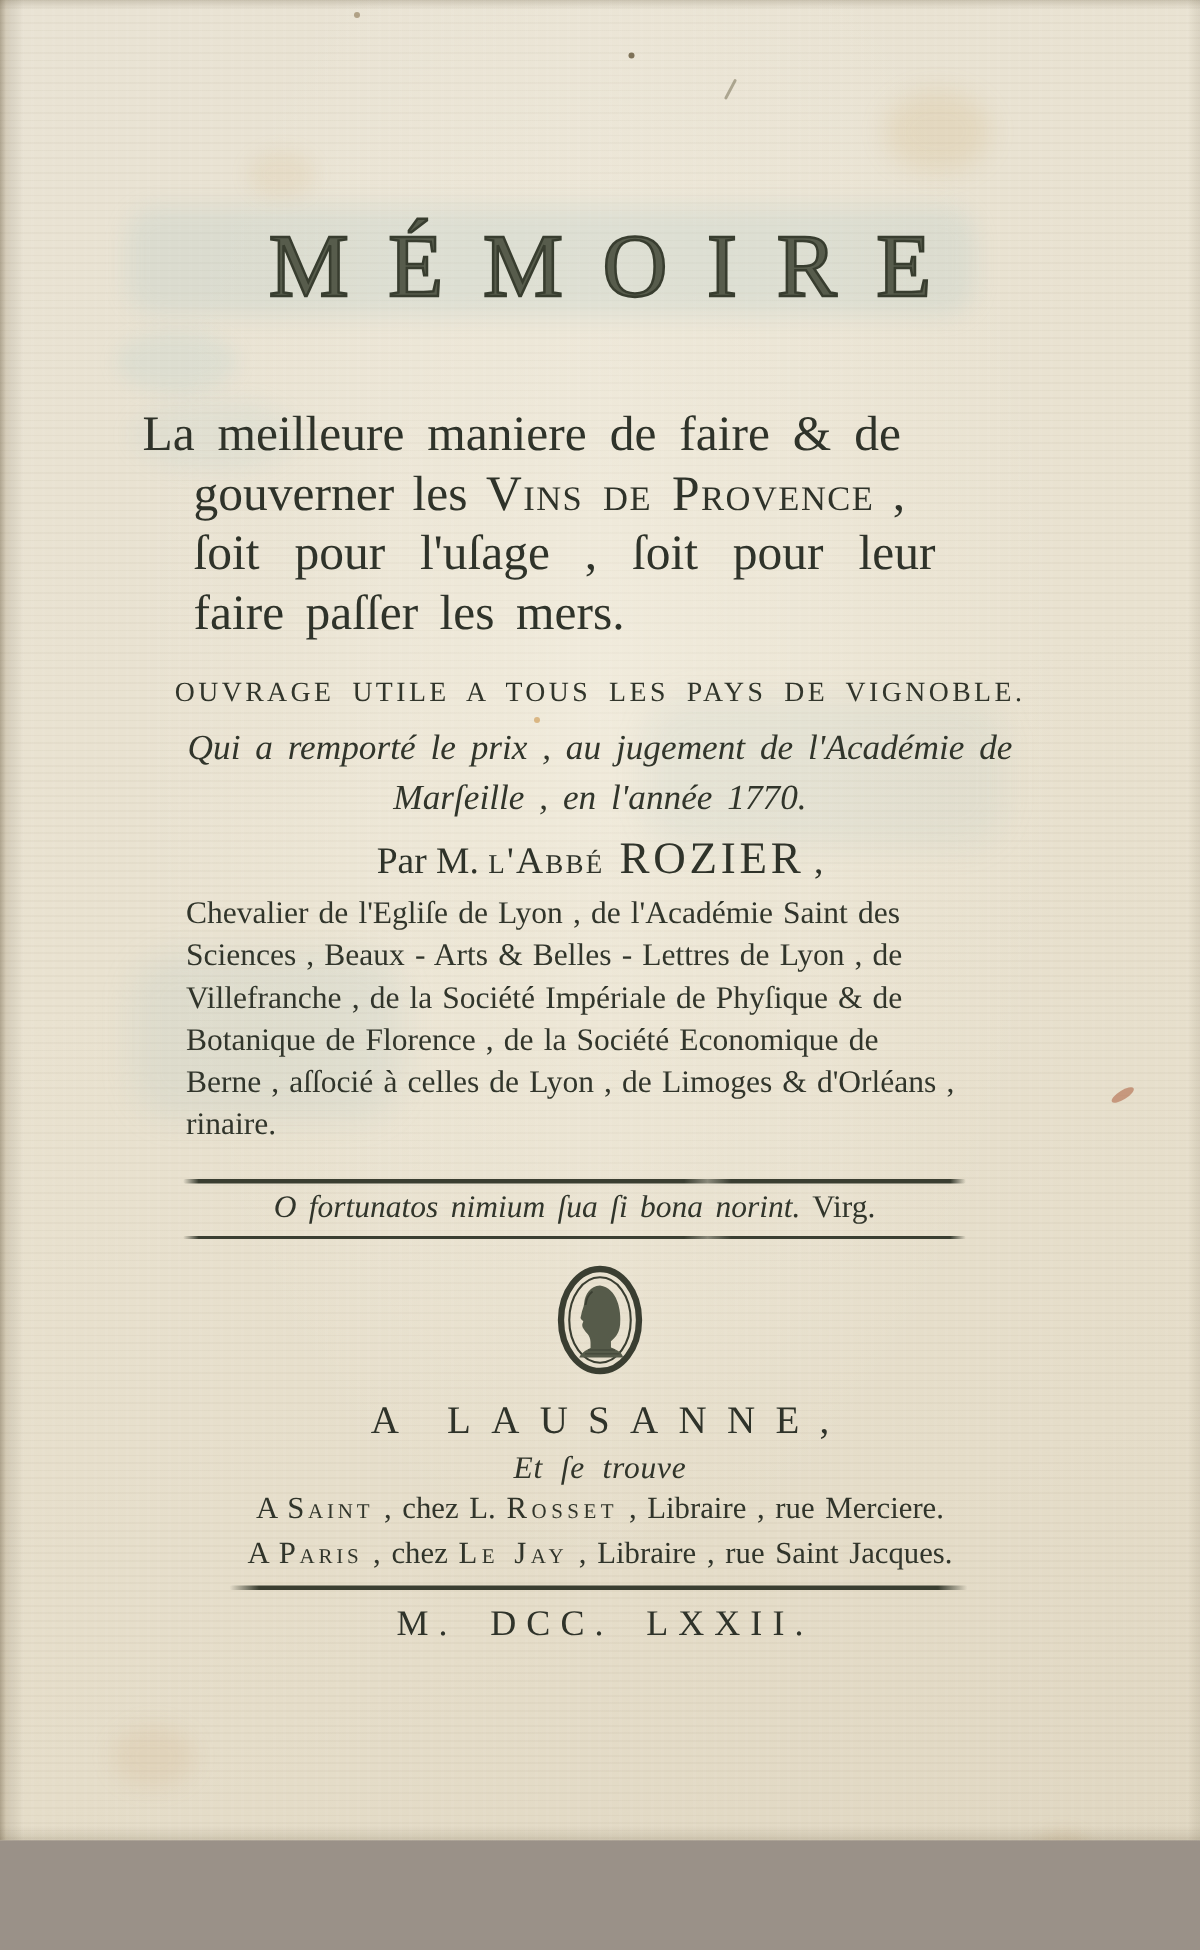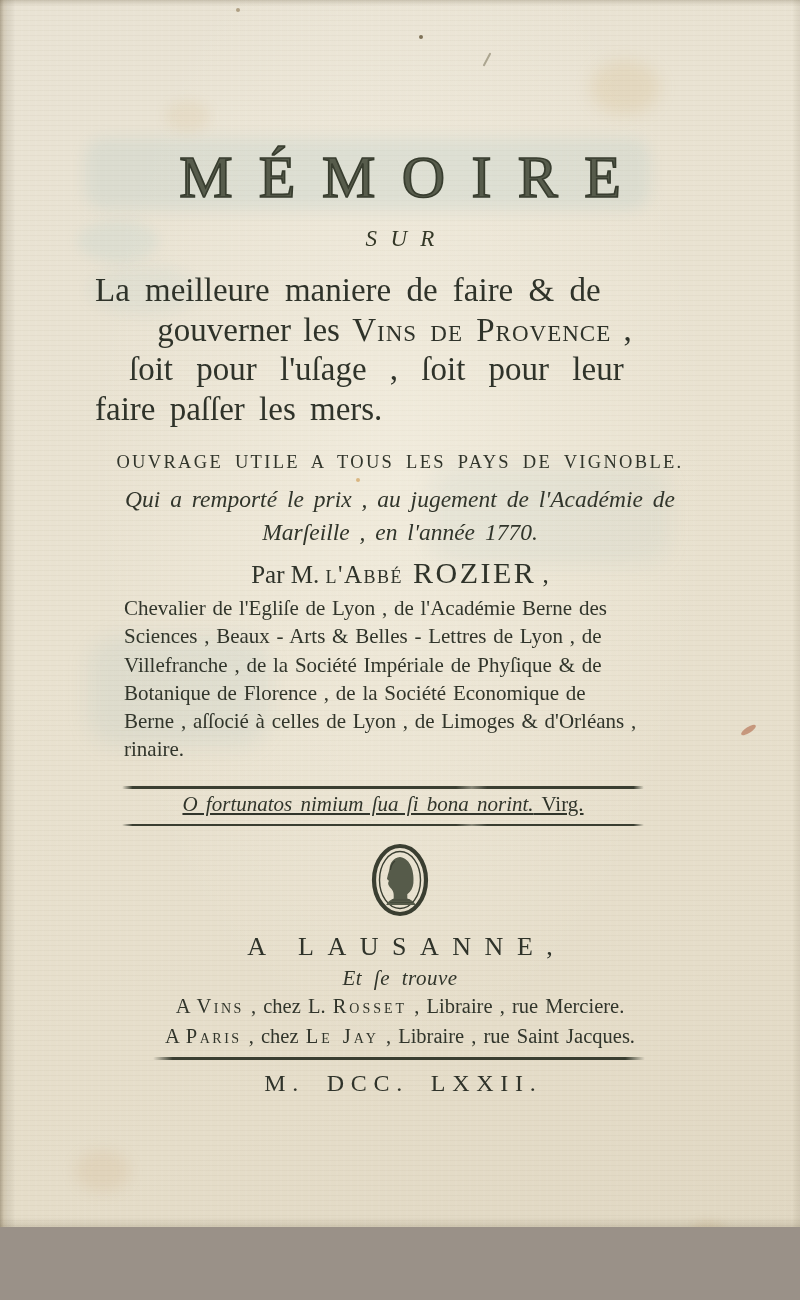--- a/index.html
+++ b/index.html
@@ -36,23 +36,23 @@
     text-align:center;
   }
   .subtitle{
     top:226px;font-style:italic;font-size:23px;
     letter-spacing:0.58em;padding-left:0.58em;color:#343827;
   }
   .title-block{position:absolute;top:271px;left:95px;width:565px;
     font-size:33px;line-height:39.5px;color:#2f332a;}
   .t-line{white-space:nowrap;}
   .t1{word-spacing:7px;}
-  .t2{margin-left:34px;word-spacing:4px;text-align:center;}
+  .t2{margin-left:34px;word-spacing:4px;}
   .t3{margin-left:34px;word-spacing:15px;}
-  .t4{word-spacing:6px;}
+  .t4{margin-left:34px;word-spacing:6px;}
   .sc{font-variant:small-caps;}
   .t2 .sc{letter-spacing:1px;}
 
   .ouvrage{top:452px;font-size:18.5px;letter-spacing:2.3px;word-spacing:5px;color:#31352b;}
   .prize{font-style:italic;font-size:23.5px;word-spacing:4px;color:#31352b;}
   .prize1{top:486px;}
   .prize2{top:519px;}
 
   .author-line{top:556px;font-size:25px;color:#2f332a;}
   .author-abbe{font-variant:small-caps;letter-spacing:1.5px;}
@@ -64,21 +64,21 @@
   .aff-indent{}
 
   .rule{position:absolute;height:2.5px;background:
     linear-gradient(90deg, rgba(0,0,0,0) 0, #3a3e31 2%, #3a3e31 64%, rgba(58,62,49,0.55) 67%, #3a3e31 70%, #3a3e31 98%, rgba(0,0,0,0) 100%);
     border-radius:2px;}
   .rule1{top:786px;left:122px;width:522px;}
   .rule2{top:824px;left:122px;width:522px;height:2px;}
   .rule3{top:1057px;left:153px;width:492px;height:3px;
     background:linear-gradient(90deg, rgba(0,0,0,0) 0, #3a3e31 4%, #3a3e31 96%, rgba(0,0,0,0) 100%);}
 
-  .epigraph{top:792px;left:122px;right:156px;font-size:21px;color:#31352b;word-spacing:3px;text-decoration:underline;}
+  .epigraph{top:792px;left:122px;right:156px;font-size:21px;color:#31352b;word-spacing:3px;}
   .epigraph .quote{font-style:italic;}
 
   .vignette{position:absolute;left:362px;top:840px;width:76px;height:80px;}
 
   .lausanne{top:932px;font-size:26px;letter-spacing:0.52em;padding-left:0.52em;color:#2f332a;}
   .et-se-trouve{top:966px;font-style:italic;font-size:21px;word-spacing:6px;letter-spacing:0.5px;}
   .imprint-line{font-size:20.5px;word-spacing:2px;color:#31352b;}
   .lyon-line{top:995px;}
   .paris-line{top:1025px;}
   .pub-sc{font-variant:small-caps;letter-spacing:3px;}
@@ -107,38 +107,37 @@
   <div class="stain" style="left:622px;top:1238px;width:9px;height:8px;border:1.6px solid rgba(150,112,60,0.45);border-radius:50%;background:transparent;"></div>
   <div class="stain" style="left:356px;top:478px;width:4px;height:4px;background:rgba(200,140,60,0.55);border-radius:50%;"></div>
 
   <div class="edge-left"></div>
   <div class="edge-top"></div>
   <div class="edge-bottom"></div>
   <div class="edge-right"></div>
 
   <div class="line main-title">MÉMOIRE</div>
 
-  <div class="line subtitle">SUR</div>
 
   <div class="title-block">
     <div class="t-line t1">La meilleure maniere de faire &amp; de</div>
     <div class="t-line t2"><span>gouverner les </span><span class="sc">Vins de Provence</span><span> ,</span></div>
     <div class="t-line t3">ſoit pour l'uſage , ſoit pour leur</div>
     <div class="t-line t4">faire paſſer les mers.</div>
   </div>
 
   <div class="line ouvrage">OUVRAGE UTILE A TOUS LES PAYS DE VIGNOBLE.</div>
 
   <div class="line prize prize1">Qui a remporté le prix , au jugement de l'Académie de</div>
   <div class="line prize prize2">Marſeille , en l'année 1770.</div>
 
   <div class="line author-line"><span>Par M. </span><span class="author-abbe">l'Abbé</span><span class="author-name"> ROZIER</span><span> ,</span></div>
 
   <div class="affiliations">
-    <div class="aff-line">Chevalier de l'Egliſe de Lyon , de l'Académie Berne des</div>
+    <div class="aff-line">Chevalier de l'Egliſe de Lyon , de l'Académie Saint des</div>
     <div class="aff-line aff-indent">Sciences , Beaux - Arts &amp; Belles - Lettres de Lyon , de</div>
     <div class="aff-line aff-indent">Villefranche , de la Société Impériale de Phyſique &amp; de</div>
     <div class="aff-line aff-indent">Botanique de Florence , de la Société Economique de</div>
     <div class="aff-line aff-indent">Berne , aſſocié à celles de Lyon , de Limoges &amp; d'Orléans ,</div>
     <div class="aff-line aff-indent">rinaire.</div>
   </div>
 
   <div class="rule rule1"></div>
   <div class="line epigraph"><span class="quote">O fortunatos nimium ſua ſi bona norint.</span><span> Virg.</span></div>
   <div class="rule rule2"></div>
@@ -149,21 +148,21 @@
       <ellipse cx="38" cy="40" rx="20.5" ry="28.5" fill="none" stroke="#3a3e31" stroke-width="1.4"></ellipse>
       <path d="M38 17 C31.5 17.5 28 23 27.5 28.5 C27.2 31.5 26 33.5 25.5 36.5 L25 38.5 C25 39.5 26.4 40 26.9 41 C26 42.6 26 43.6 26.5 45 C27.4 46.4 27.9 47.4 29.3 48.8 C30.7 50.3 31.7 52.4 31.7 55 L31.7 58.6 C28 60.4 25.2 62.2 24.2 65 L53.5 65 C52.5 61.4 49 59.8 45.3 58.4 L45.3 54.2 C49 51.4 50.9 47.8 51.4 43.2 C52.4 33.6 49.5 18.6 38 17 Z" fill="#565b4a"></path>
       <path d="M33 21 C29.8 23.4 28.8 26.6 28.4 30" fill="none" stroke="#3a3e31" stroke-width="1.2"></path>
       <path d="M30 60 L48 60 M28 62.5 L51 62.5" stroke="#464b3c" stroke-width="1"></path>
     </svg>
   </div>
 
   <div class="line lausanne">A LAUSANNE,</div>
   <div class="line et-se-trouve">Et ſe trouve</div>
 
-  <div class="line imprint-line lyon-line"><span>A </span><span class="city-sc">Vins</span><span> , chez L. </span><span class="pub-sc">Rosset</span><span> , Libraire , rue Merciere.</span></div>
+  <div class="line imprint-line lyon-line"><span>A </span><span class="city-sc">Saint</span><span> , chez L. </span><span class="pub-sc">Rosset</span><span> , Libraire , rue Merciere.</span></div>
 
   <div class="line imprint-line paris-line"><span>A </span><span class="city-sc">Paris</span><span> , chez </span><span class="pub-sc">Le Jay</span><span> , Libraire , rue Saint Jacques.</span></div>
 
   <div class="rule rule3"></div>
 
   <div class="line date-line">M. DCC. LXXII.</div>
 
 </div>
 
 </body></html>

